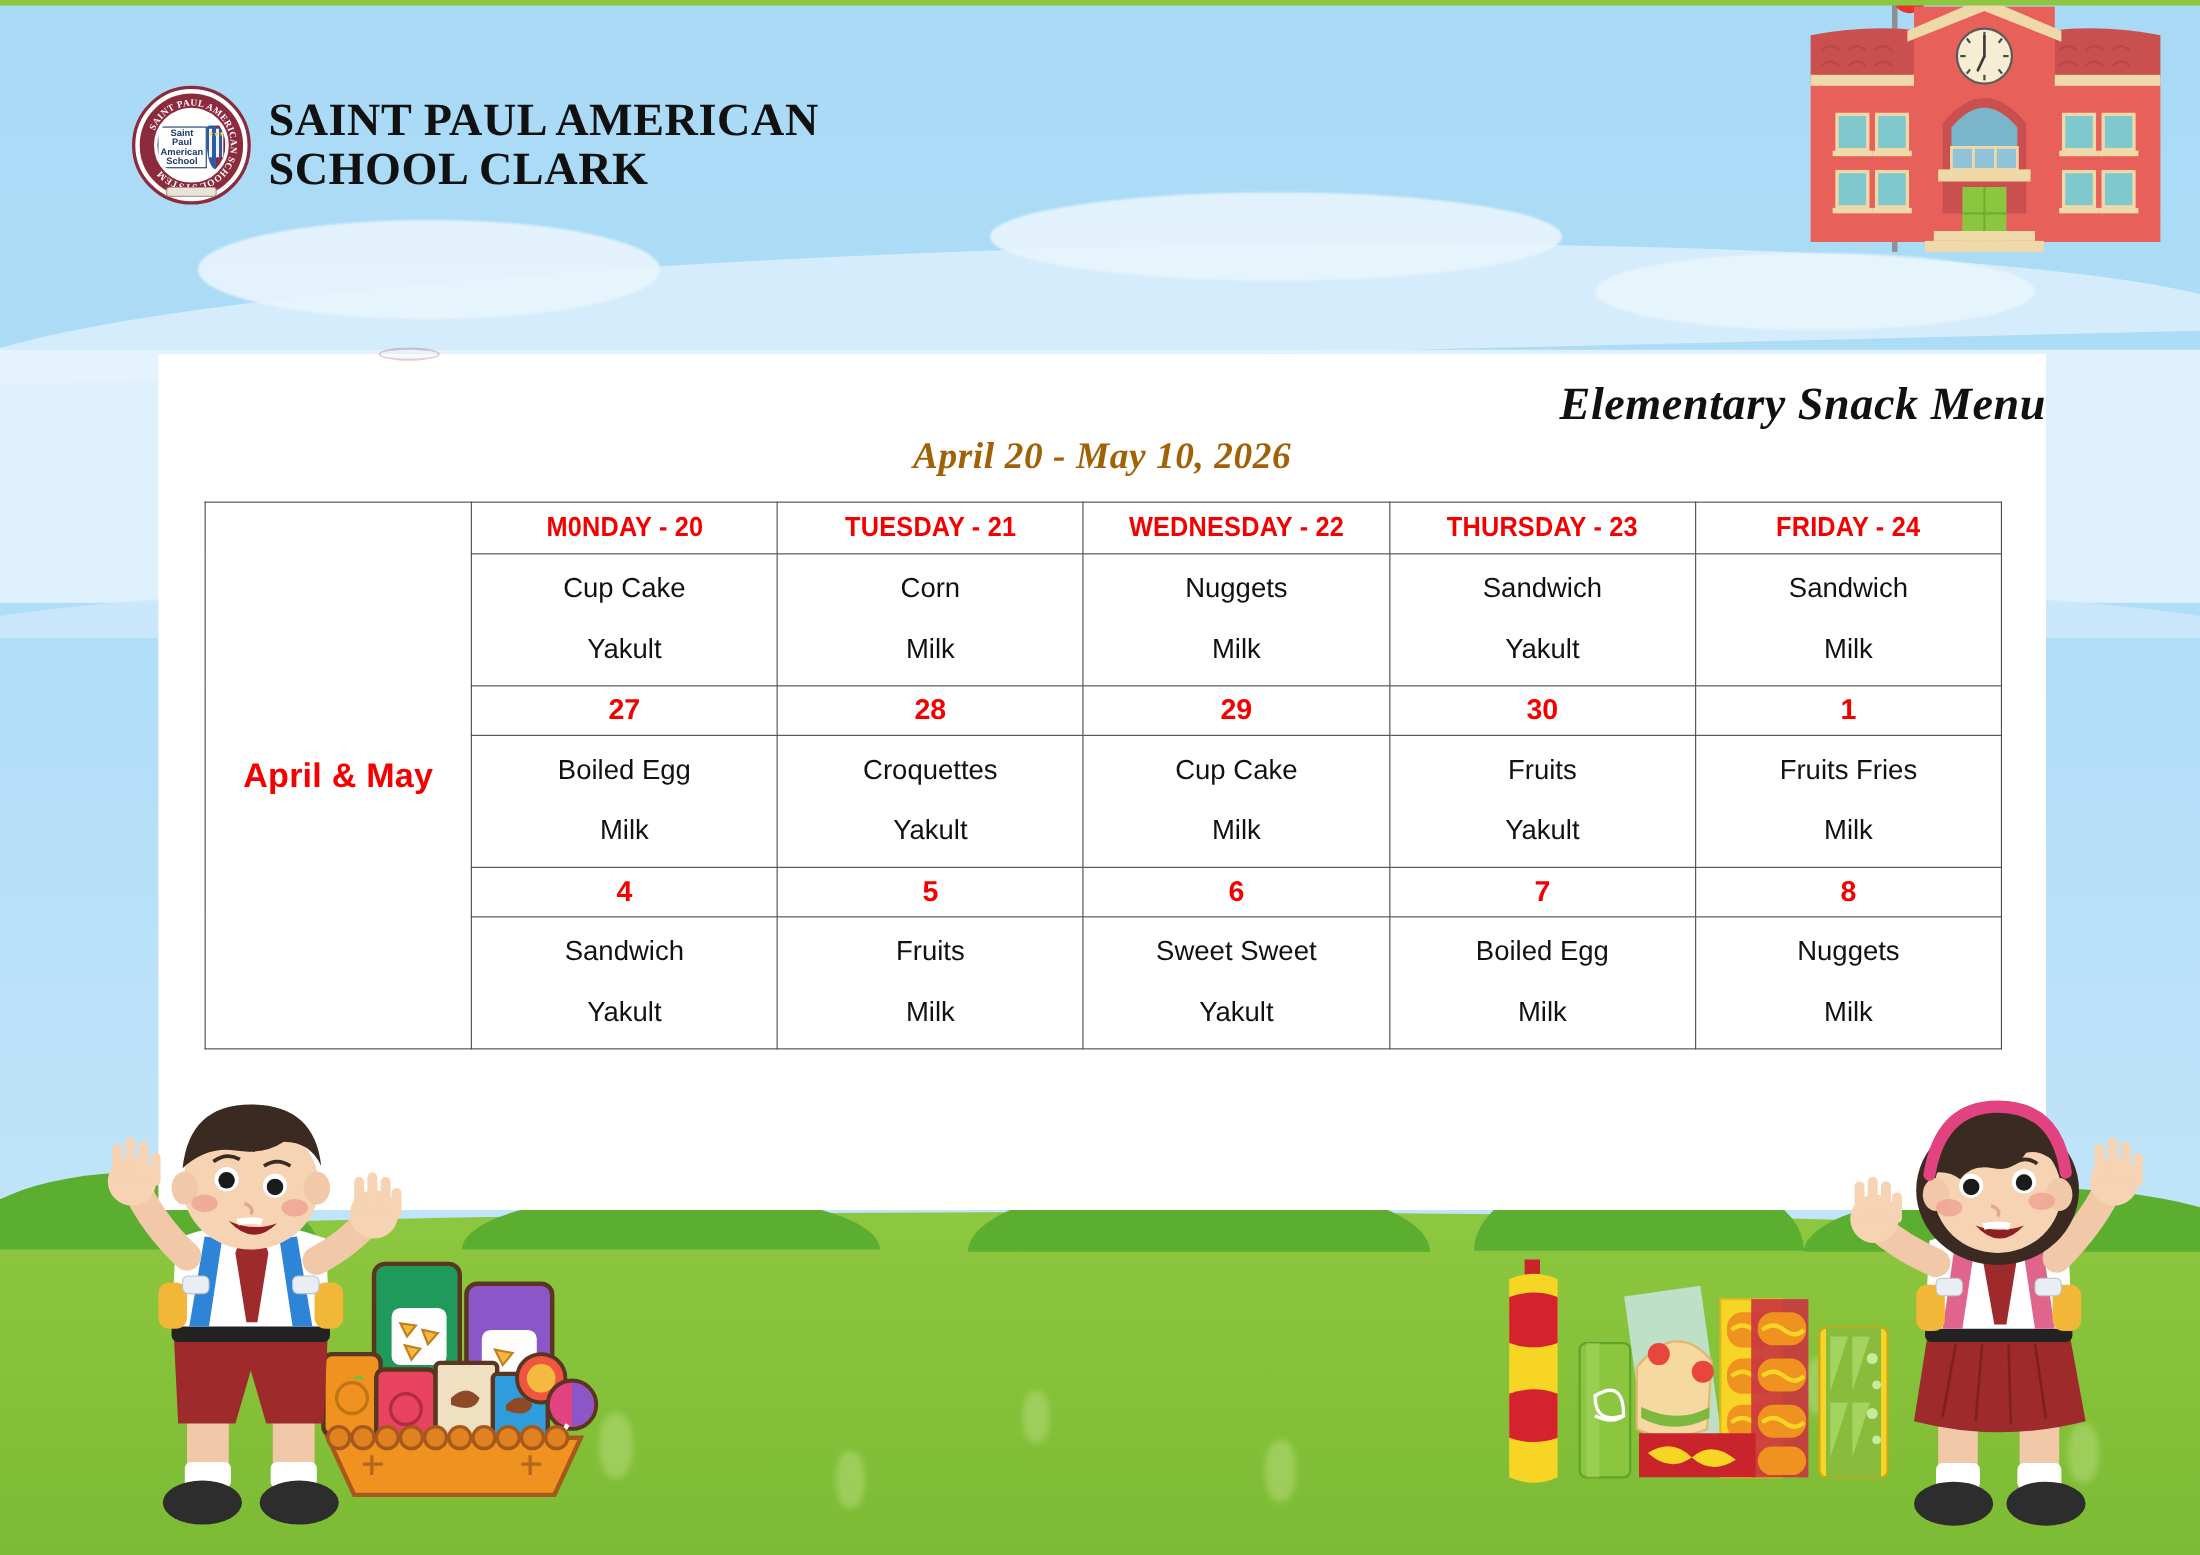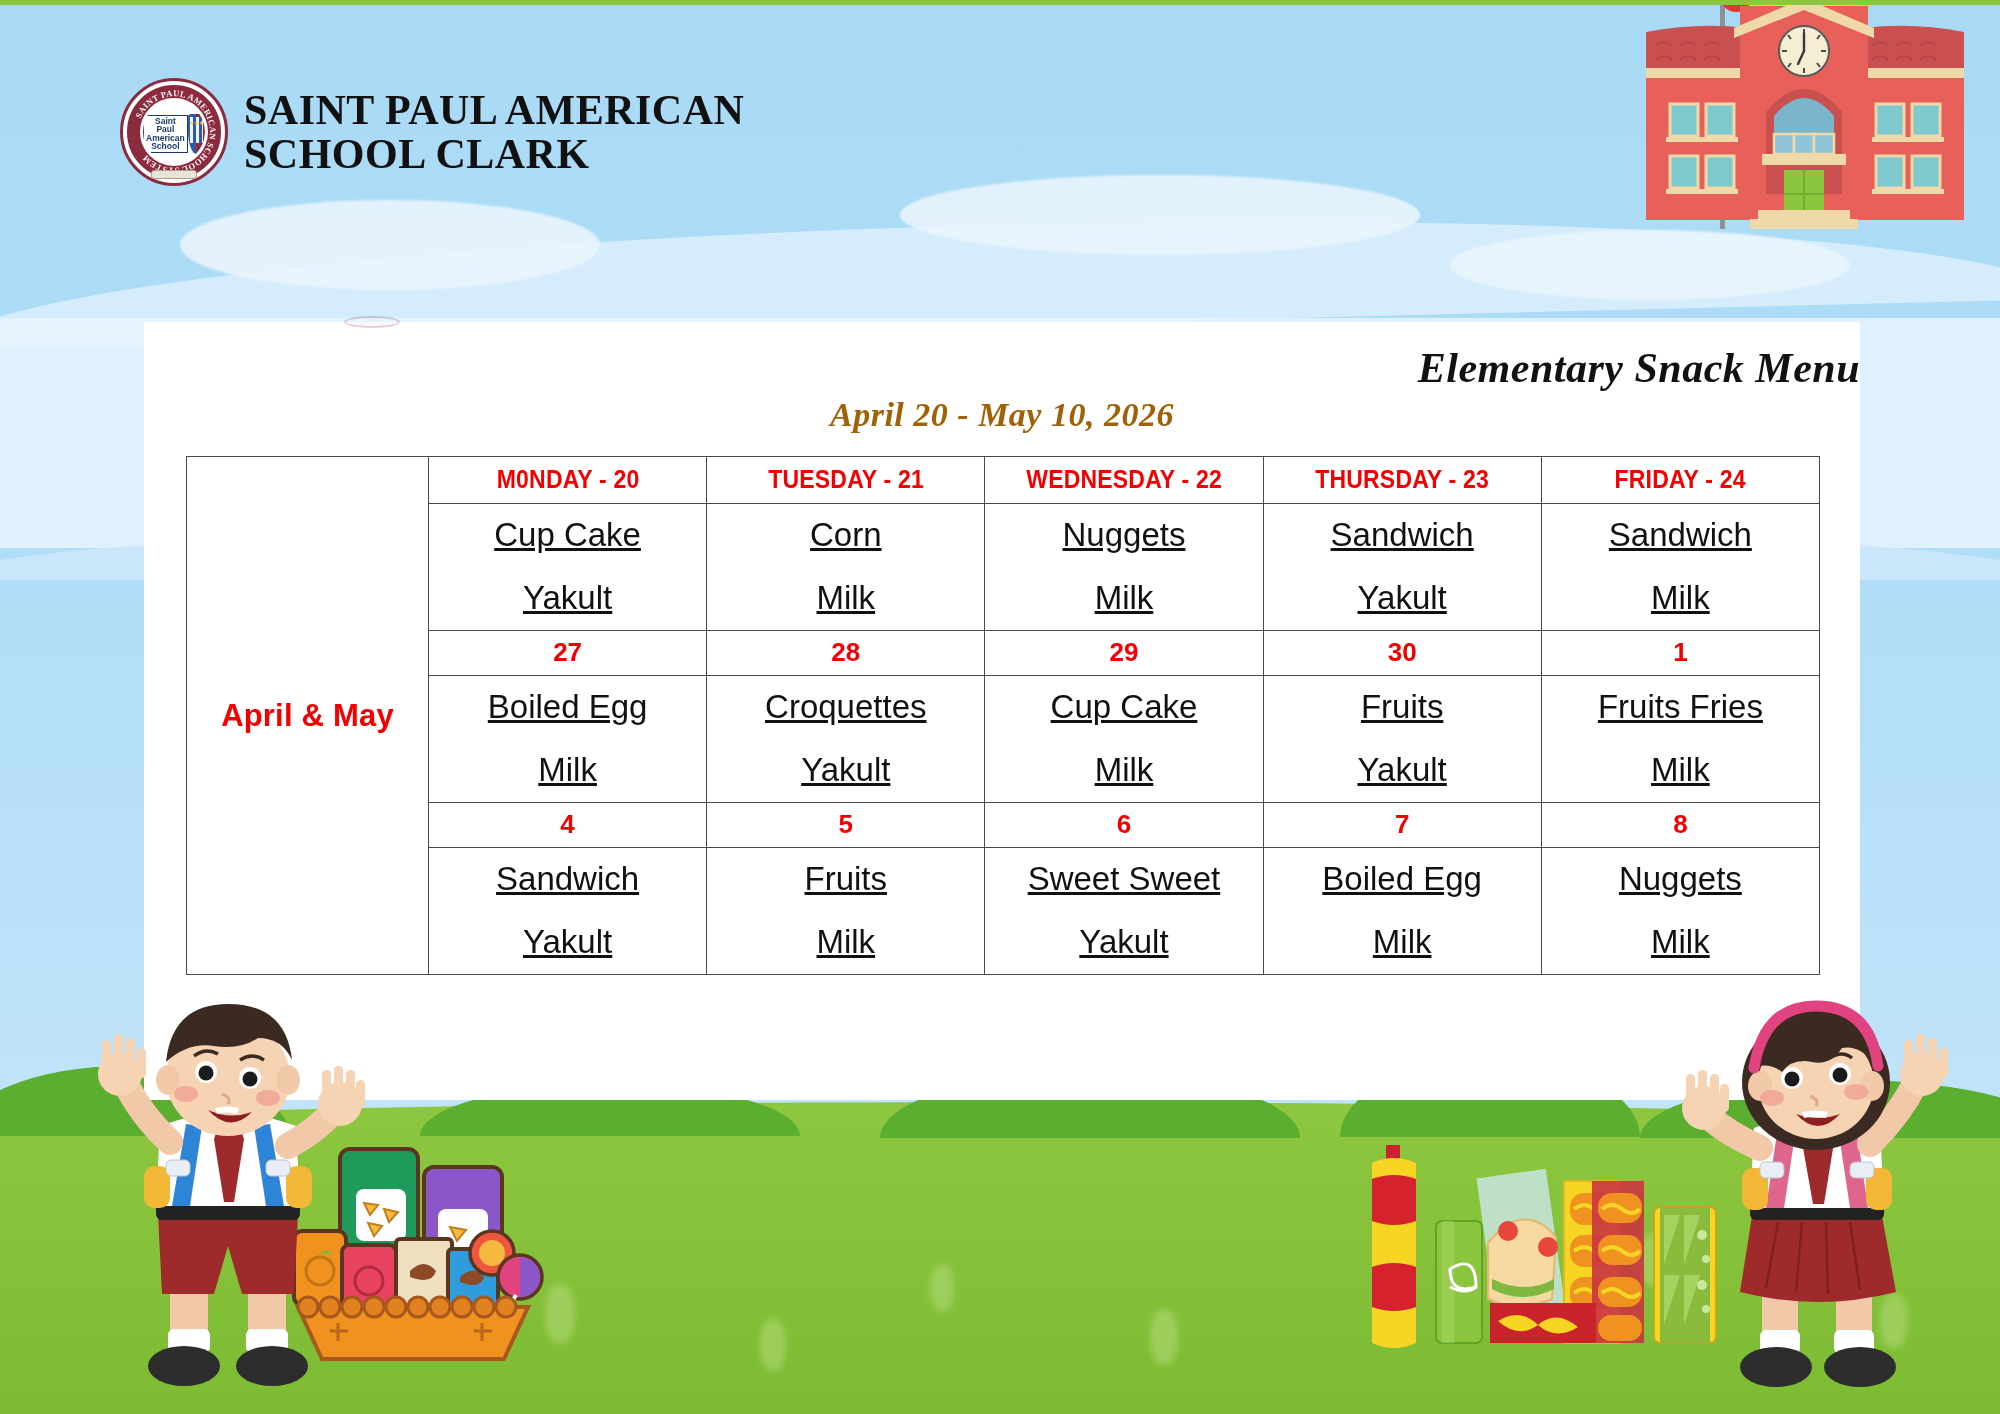--- a/index.html
+++ b/index.html
@@ -152,23 +152,22 @@
   td.corner-cell { width: 242px; }
   td.month-label {
     color: #f40000; font-weight: bold; font-size: 31px;
     letter-spacing: .2px;
   }
   td.date-cell {
     color: #f40000; font-weight: bold; font-size: 26px; height: 42px;
     padding: 6px 0 7px;
   }
   td.food-cell {
-    font-size: 33px; color: #111; height: 120px; padding: 14px 4px 16px;
+    font-size: 25px; color: #111; height: 120px; padding: 14px 4px 16px;
     line-height: 1.0;
-    text-decoration: underline;
   }
   td.food-cell .food { display: block; margin-bottom: 30px; }
   td.food-cell .drink { display: block; }
 
   
   #boy  { position: absolute; left: 82px;  bottom: 20px; width: 290px; height: 420px; z-index: 35; }
   #girl { position: absolute; right: 40px; bottom: 20px; width: 290px; height: 420px; z-index: 35; }
   #basket  { position: absolute; left: 278px; bottom: 48px; width: 270px; height: 235px; z-index: 34; }
   #snacks  { position: absolute; right: 262px; bottom: 45px; width: 380px; height: 230px; z-index: 34; }
 </style>

